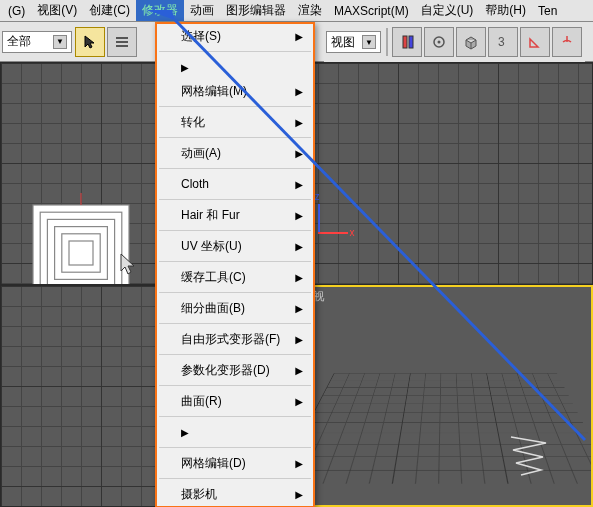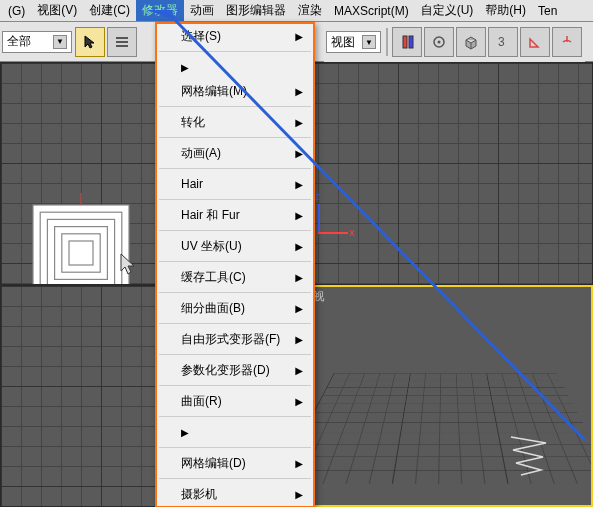--- a/index.html
+++ b/index.html
@@ -166,21 +166,21 @@
       <span>转化</span>
       <span class="ctx-arrow">▶</span>
     </div>
     <div class="ctx-sep"></div>
     <div class="ctx-item">
       <span>动画(A)</span>
       <span class="ctx-arrow">▶</span>
     </div>
     <div class="ctx-sep"></div>
     <div class="ctx-item">
-      <span>Hair</span>
+      <span>Cloth</span>
       <span class="ctx-arrow">▶</span>
     </div>
     <div class="ctx-sep"></div>
     <div class="ctx-item">
       <span>Hair 和 Fur</span>
       <span class="ctx-arrow">▶</span>
     </div>
     <div class="ctx-sep"></div>
     <div class="ctx-item">
       <span>UV 坐标(U)</span>

